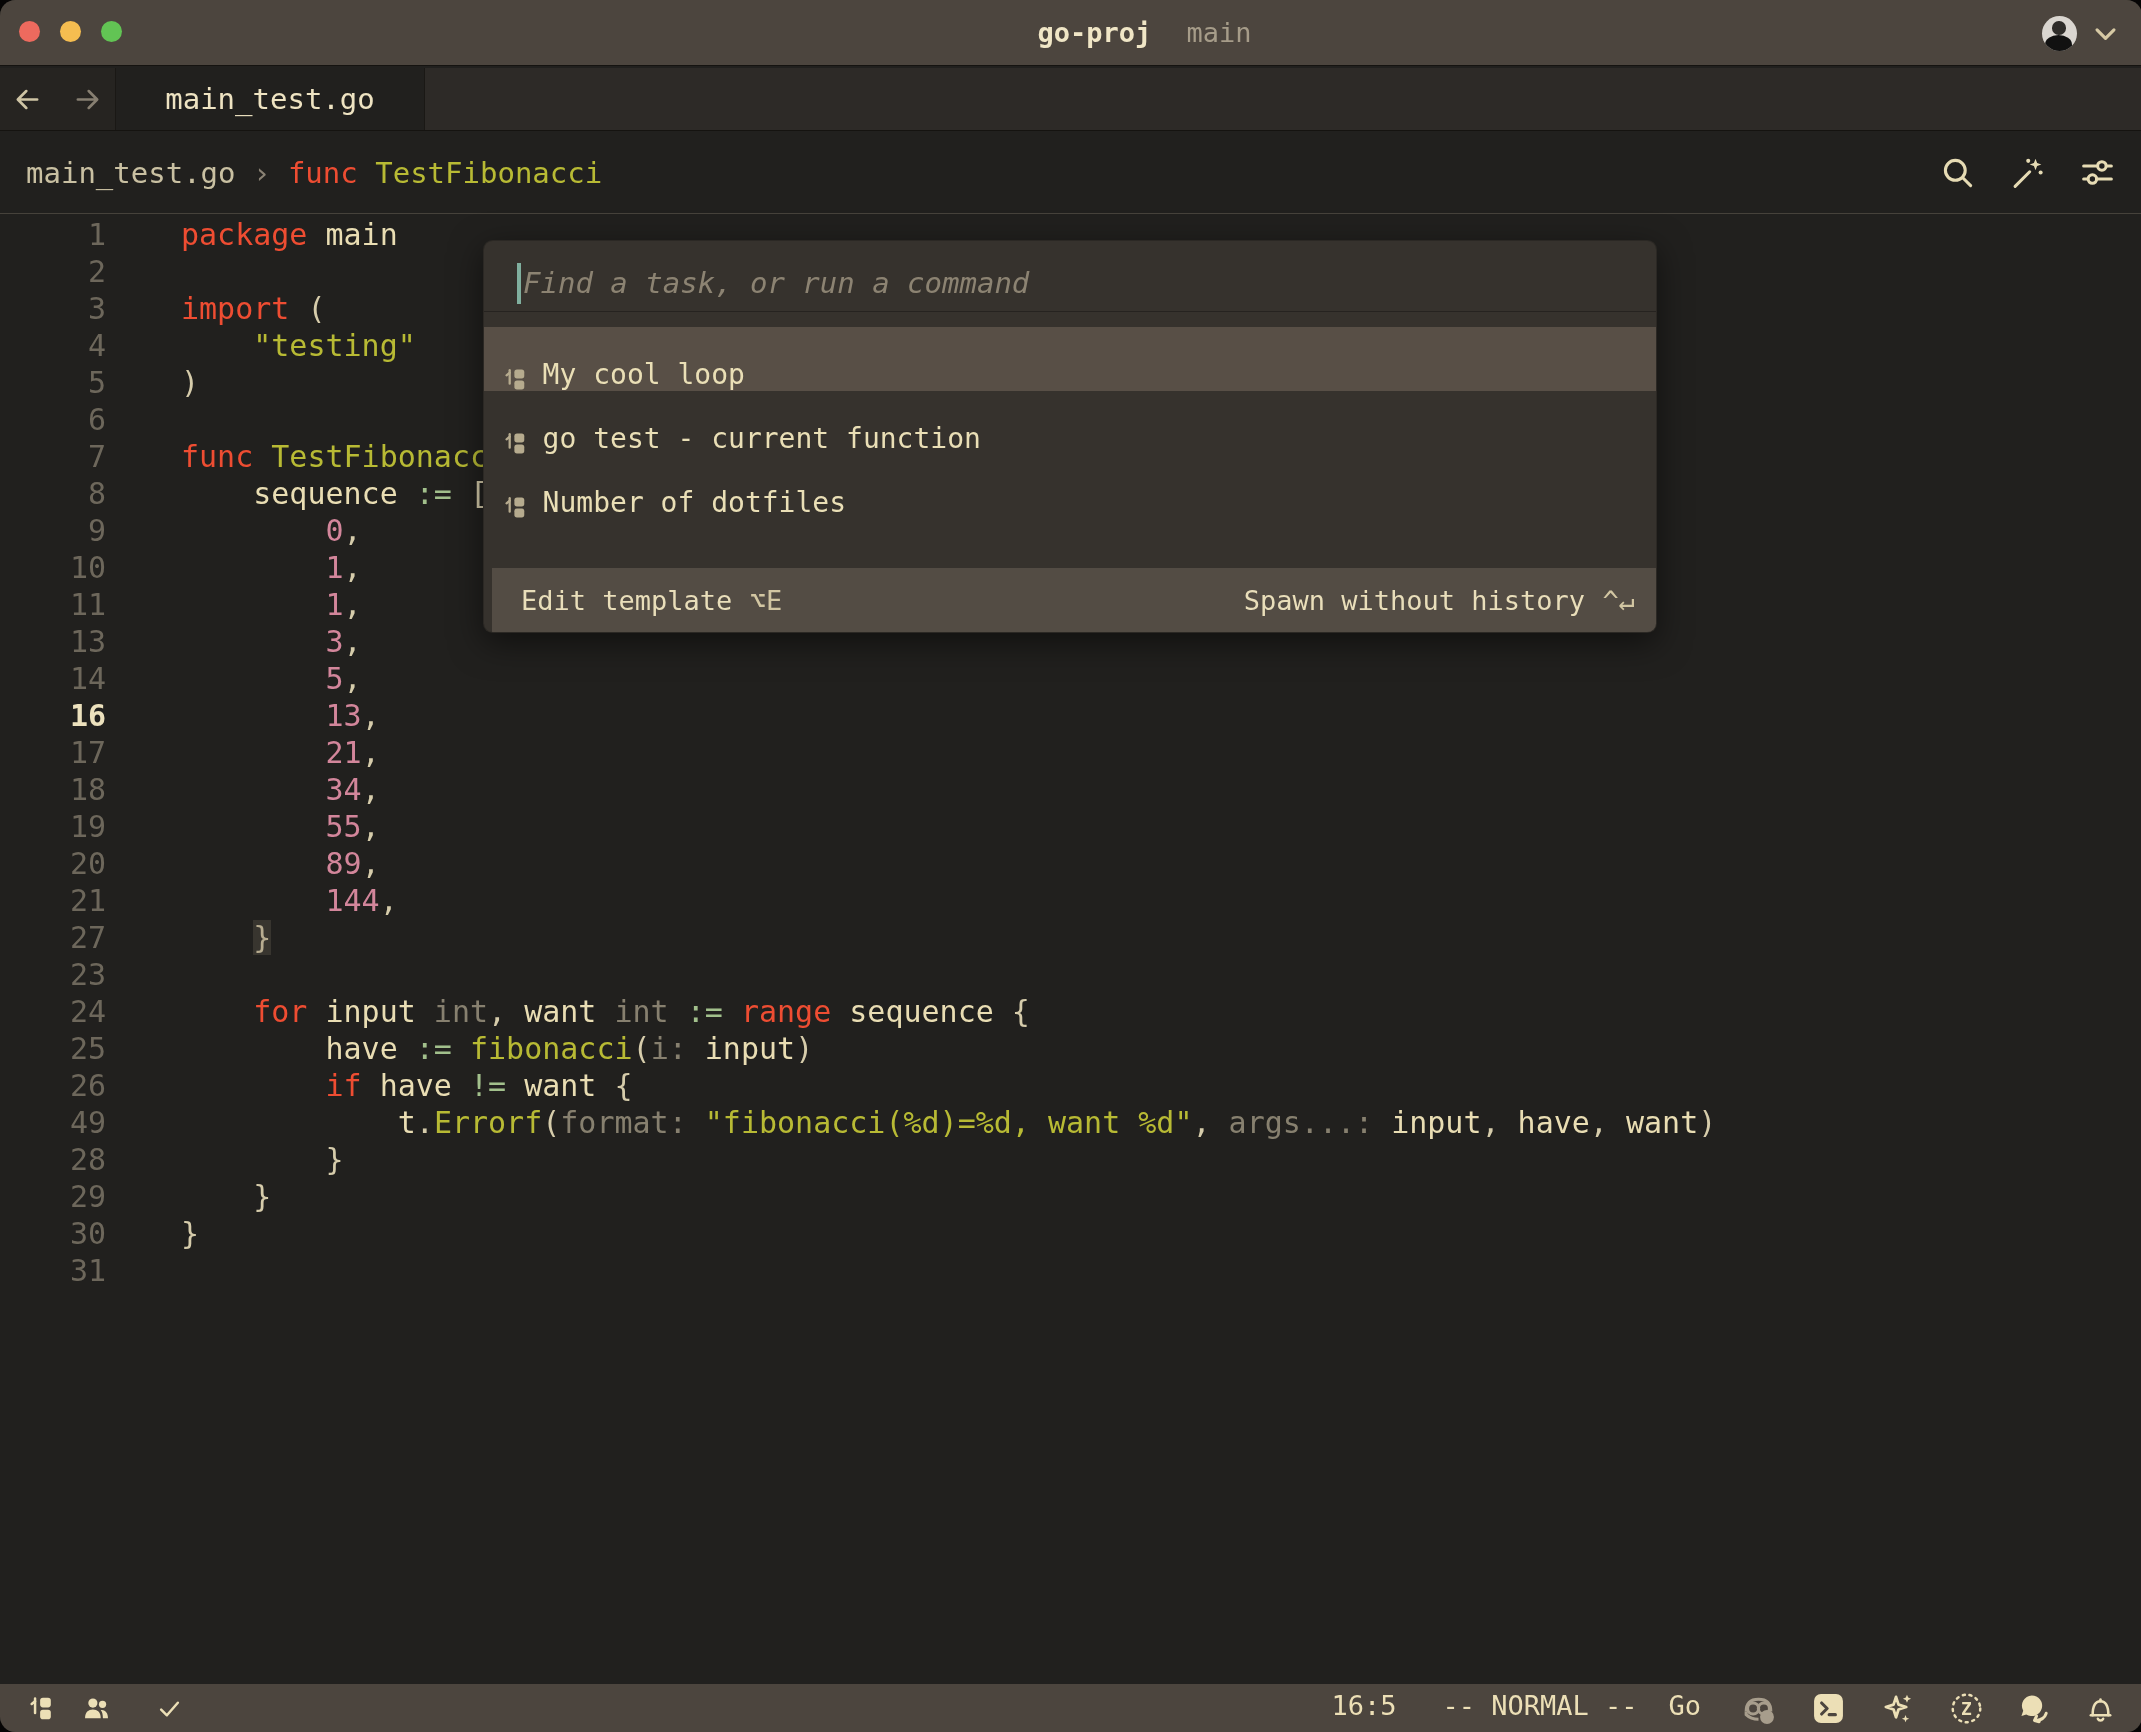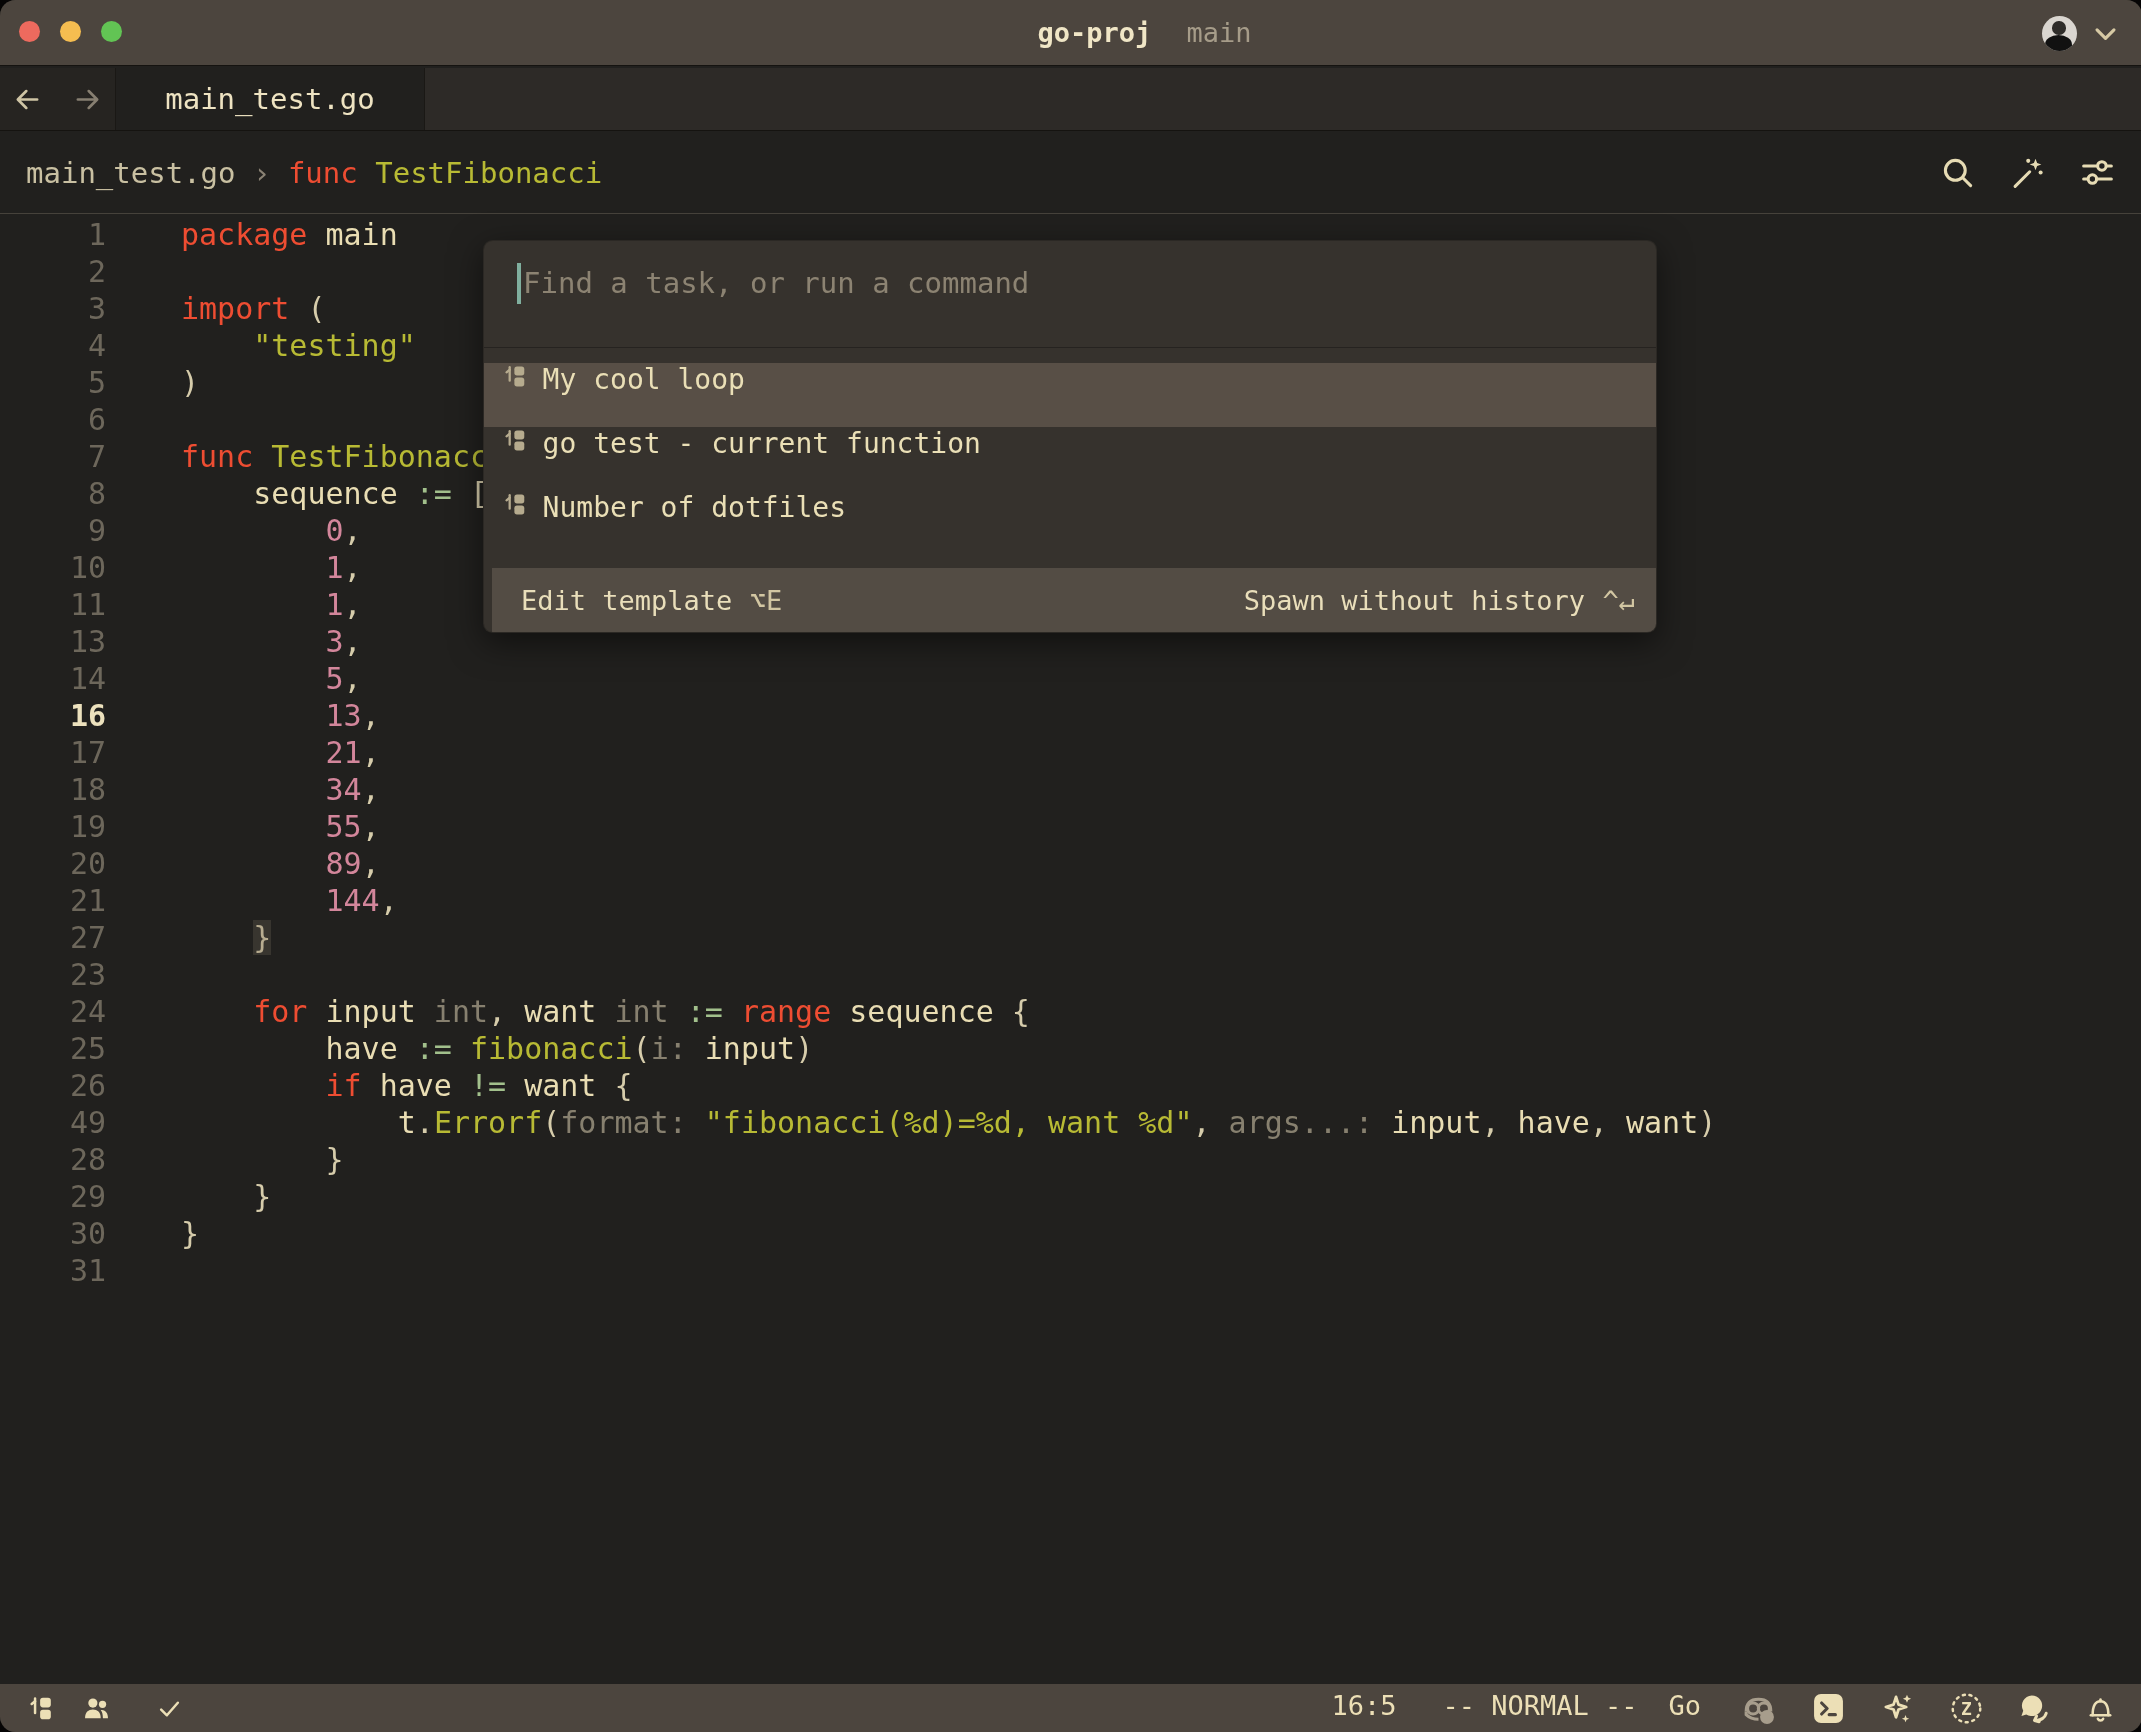--- a/index.html
+++ b/index.html
@@ -66,25 +66,25 @@
   .tok-in { color:#87806f; }
   .tok-pu { color:#d6ccab; }
   .tok-brk { color:#b7ac90; background:#38352f; }
 
   
   .modal {
     position:absolute; left:483px; top:240px; width:1174px; height:393px;
     background:#36322d; border:1px solid #17161359; border-radius:9.7px;
     box-shadow:0 9.7px 33px rgba(0,0,0,.5); z-index:5; overflow:hidden;
   }
-  .modal-input { position:relative; height:107px; border-bottom:1.9px solid #262320; }
+  .modal-input { position:relative; height:71px; border-bottom:1.9px solid #262320;font-style:italic; }
   .cursor { position:absolute; left:33px; top:22px; width:3.9px; height:41px; background:#80af9e; }
   .placeholder { position:absolute; left:39px; top:0; line-height:85px; font-size:29px; color:#8c8372; }
   .modal-list { padding-top:15.4px; }
-  .task-row { height:64px; display:flex; align-items:flex-start; padding-left:21px; color:#eadfb6; font-size:28px; }
+  .task-row { height:64px; display:flex; align-items:flex-end; padding-left:21px; color:#eadfb6; font-size:28px; }
   .task-row.selected { background:#584f46; }
   .task-row .t-icon { width:25px; height:25px; margin-right:12.6px; color:#b6ab8e; flex:none; }
   .modal-footer {
     position:absolute; left:8px; bottom:0; width:100%; height:64px; background:#534c44;
     display:flex; align-items:center; justify-content:space-between;
     padding:0 29px; font-size:27px; color:#e9deba;
   }
   .footer-btn { display:flex; align-items:center; }
   .kbd { margin-left:17.4px; color:#d2c6a2; }
 

